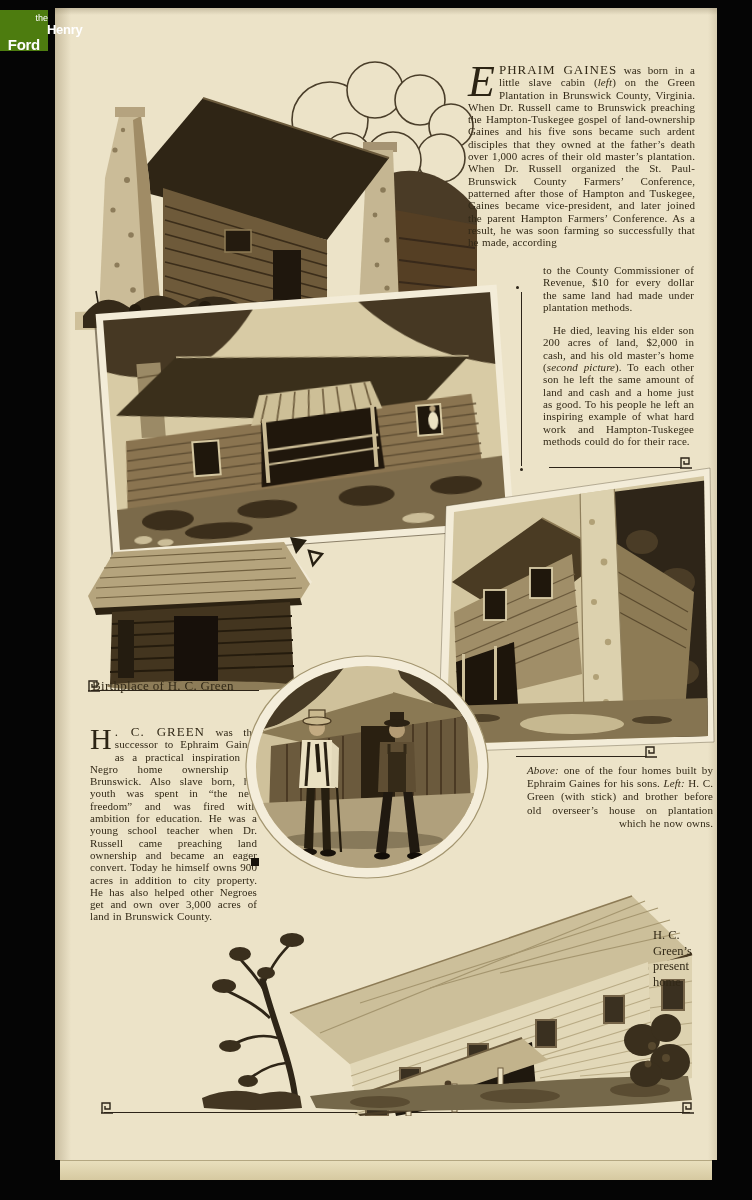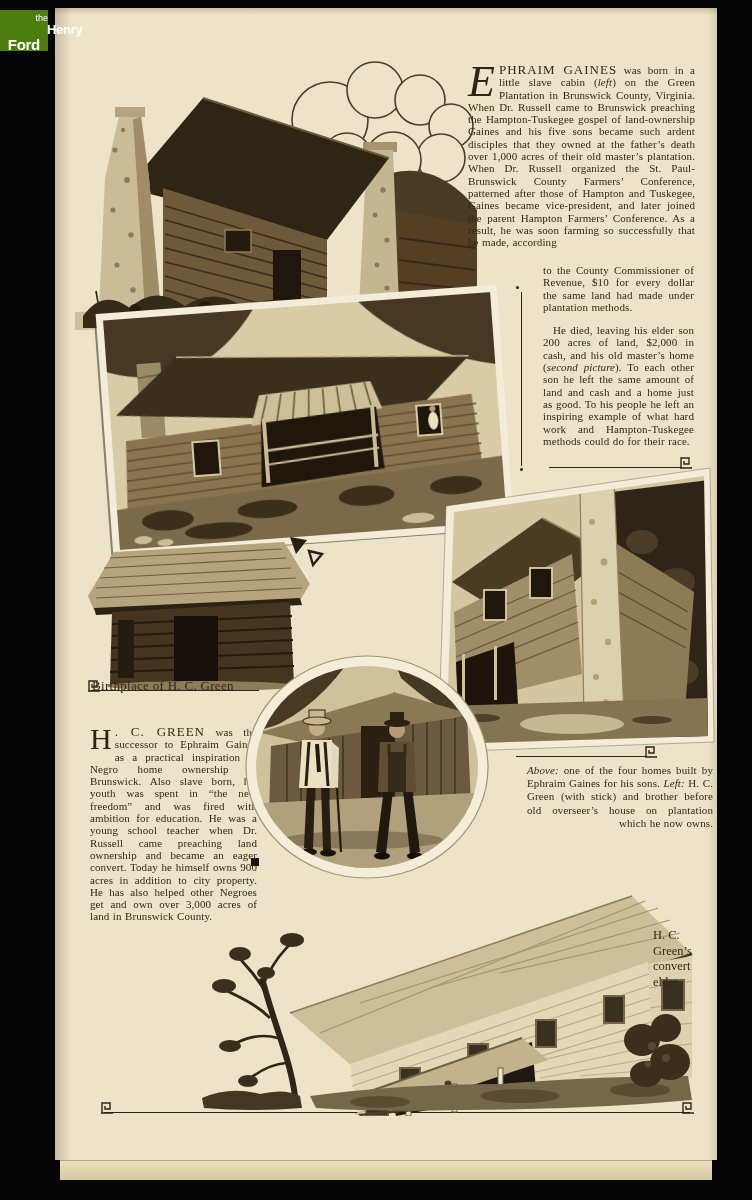--- a/index.html
+++ b/index.html
@@ -449,22 +449,22 @@
     <g fill="#57482e">
         <circle cx="452" cy="208" r="4"></circle>
         <circle cx="466" cy="220" r="4"></circle>
         <circle cx="448" cy="226" r="3.4"></circle>
       </g>
   </svg>
 
   <div class="caption" style="left:653px;top:928px;font-size:12.5px;line-height:15.5px;font-family:Liberation Serif, serif;">
     <span style="display:block">H. C.</span>
     <span style="display:block">Green’s</span>
-    <span style="display:block">convert</span>
-    <span style="display:block">elder</span>
+    <span style="display:block">present</span>
+    <span style="display:block">home</span>
   </div>
 
   <div class="page-edge"></div>
 
   <div class="logo">
     <span class="t">the</span>
     <span class="h">Henry</span>
     <span class="f">Ford</span>
   </div>
 </div>

